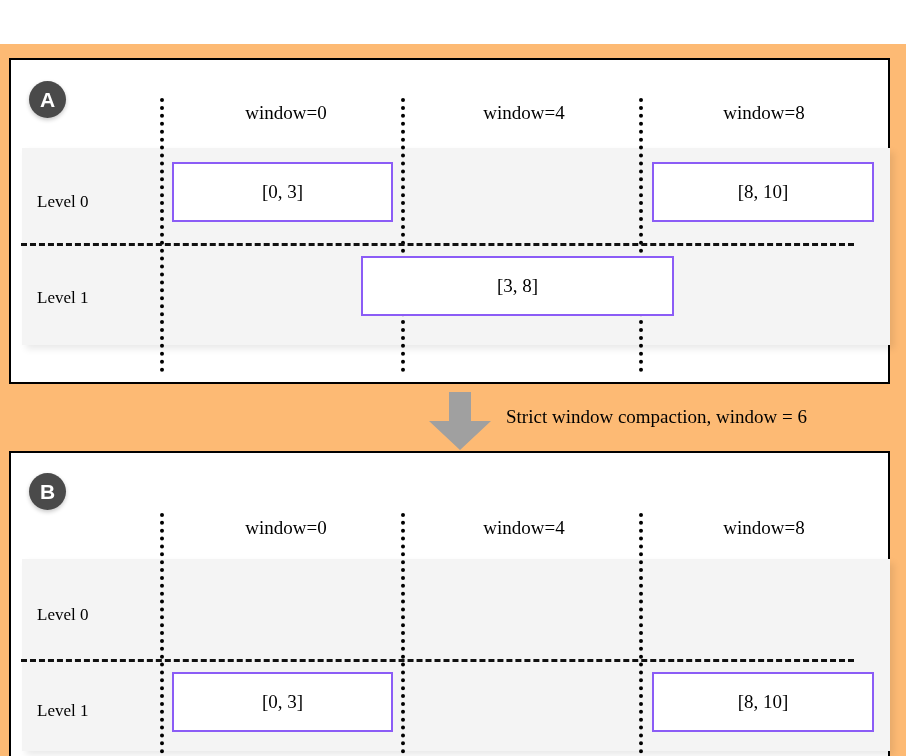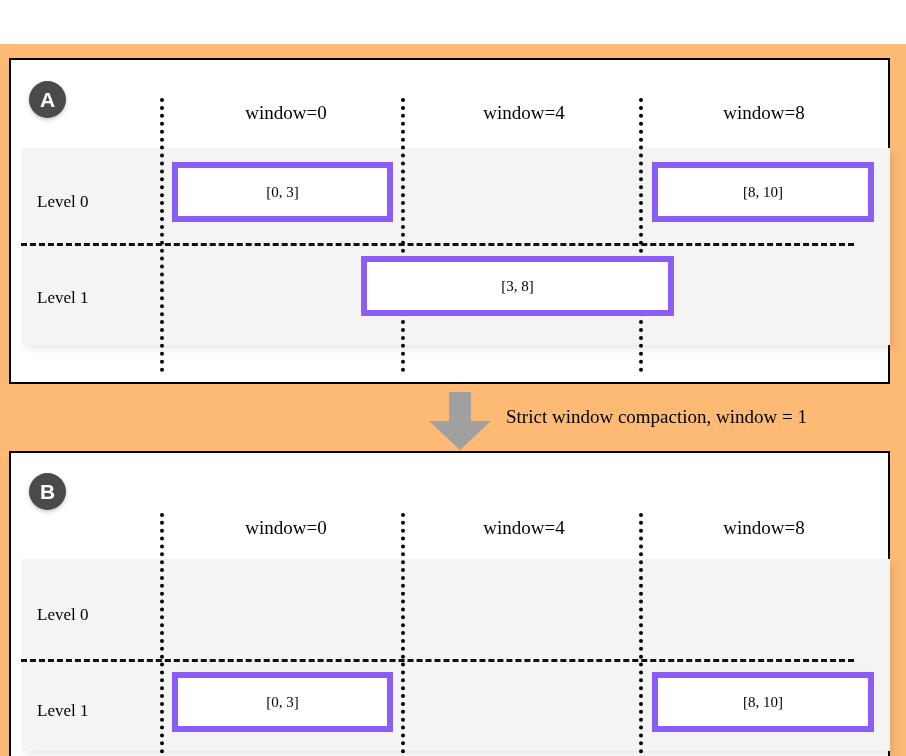--- a/index.html
+++ b/index.html
@@ -84,22 +84,22 @@
     font-size: 17px;
     color: #000000;
     white-space: nowrap;
   }
 
   
   .interval-box {
     position: absolute;
     box-sizing: border-box;
     background: #ffffff;
-    border: 6px solid #8b5cf6;
-    font-size: 15px;
+    border: 2px solid #8b5cf6;
+    font-size: 19px;
     color: #000000;
     display: flex;
     align-items: center;
     justify-content: center;
     white-space: nowrap;
   }
 
   
   #transition {
     position: absolute;
@@ -150,21 +150,21 @@
     <div class="interval-box" style="left:641px; top:102px; width:222px; height:60px;">[8, 10]</div>
     <div class="interval-box" style="left:350px; top:196px; width:313px; height:60px;">[3, 8]</div>
 
     <div class="badge" id="badge-a">A</div>
   </div>
 
   <div id="transition">
     <svg id="arrow-down" viewBox="0 0 66 58">
       <polygon points="22,0 44,0 44,29 64,29 33,58 2,29 22,29" fill="#a0a0a0"></polygon>
     </svg>
-    <div id="transition-caption">Strict window compaction, window = 1</div>
+    <div id="transition-caption">Strict window compaction, window = 6</div>
   </div>
 
   <div class="panel" id="panel-b">
 
     <div class="level-band" id="band-b"></div>
 
     <div class="vline" style="left:149px; top:60px; height:272px;"></div>
     <div class="vline" style="left:390px; top:60px; height:272px;"></div>
     <div class="vline" style="left:628px; top:60px; height:272px;"></div>
 

